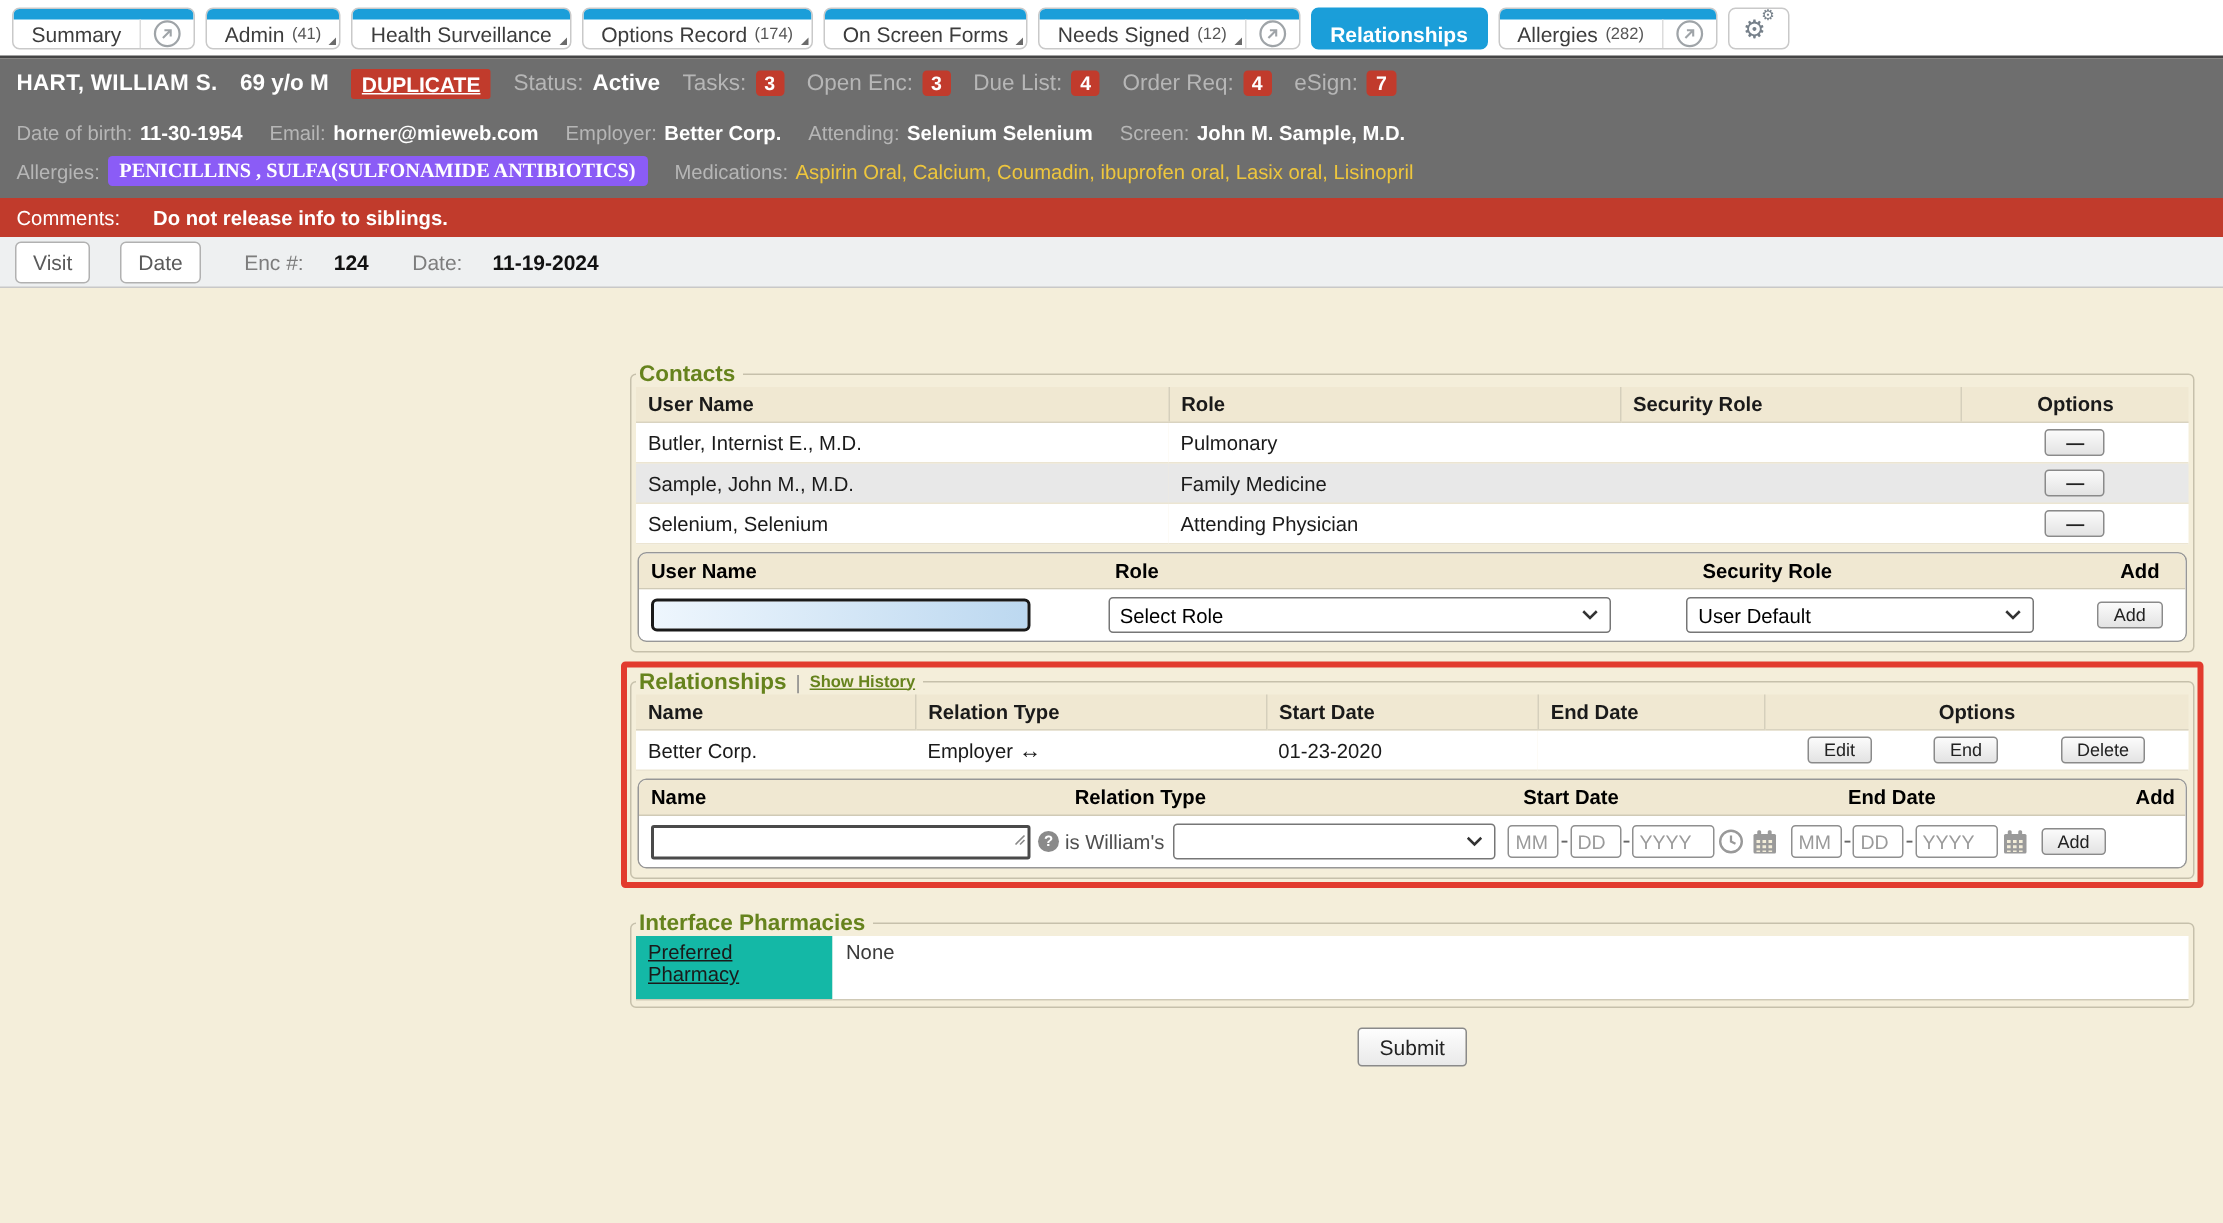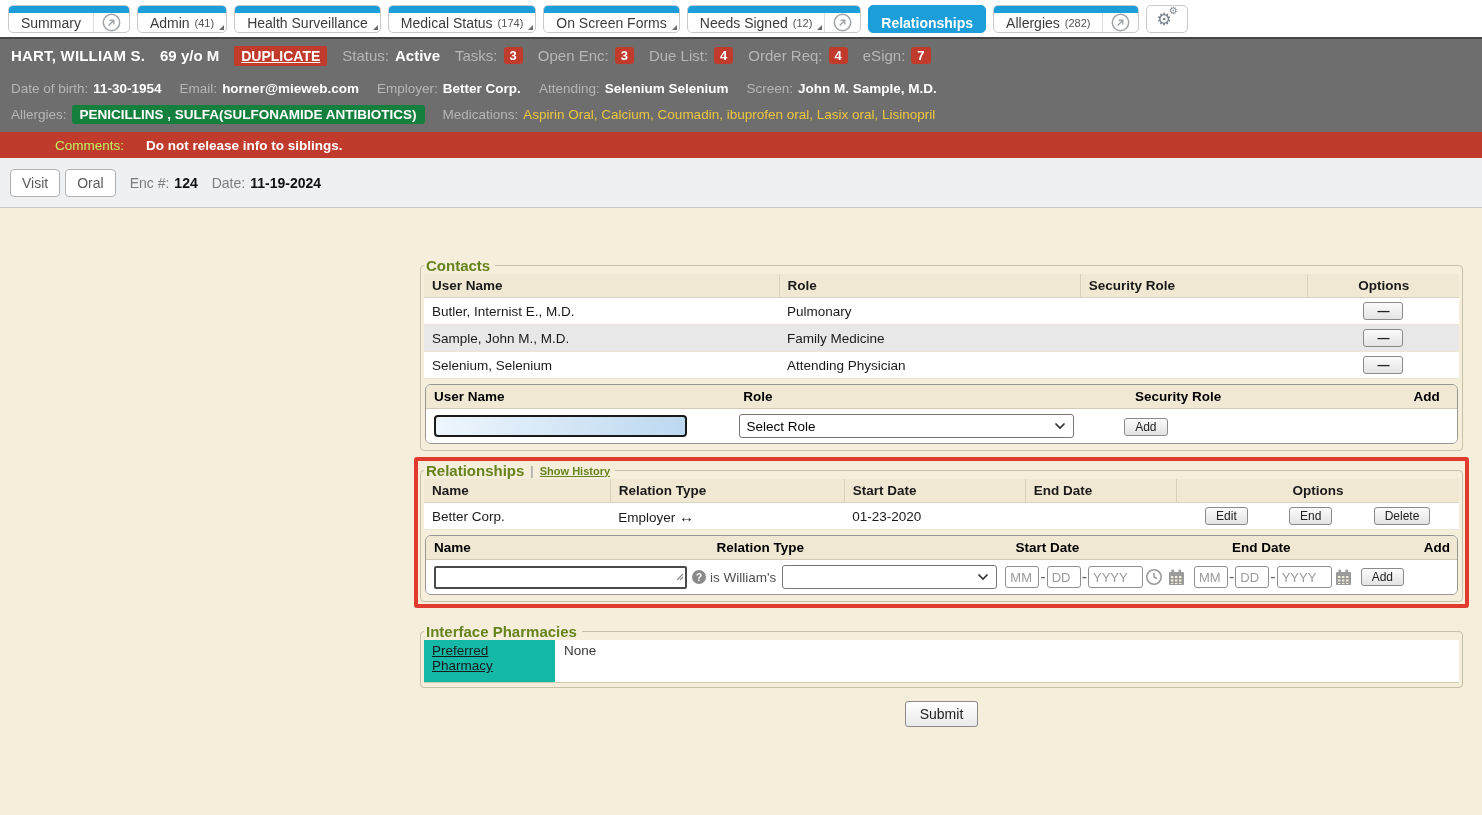--- a/index.html
+++ b/index.html
@@ -34,34 +34,34 @@
   .bar1 .page { font-weight:bold; }
   .dup { background:#c13b2c; color:#fff; font-weight:bold; text-decoration:underline;
     padding:2px 7px; border-radius:2px; font-size:14px; cursor:pointer; }
   .glabel { color:#b6b6b6; font-weight:normal; }
   .gval  { color:#fff; font-weight:bold; }
   .pair { display:flex; align-items:center; gap:6px; }
   .badge { background:#c13b2c; color:#fff; font-weight:bold; font-size:13px;
     padding:1px 6px; border-radius:3px; cursor:pointer; }
   .bar2 { background:#6e6e6e; color:#fff; padding:3px 11px 5px 11px; font-size:13.5px; }
   .bar2 .line { display:flex; align-items:center; gap:18px; min-height:26px; }
-  .allergybox { background:#15803d; color:#fff; font-weight:bold; padding:2px 8px;
-    border-radius:3px; font-size:13.5px; cursor:pointer; }
+  .allergybox { background:#8b5cf6; color:#fff; font-weight:bold; padding:2px 8px;
+    border-radius:3px; font-size:13.5px; cursor:pointer;font-family:Liberation Serif, serif; }
   .meds { color:#eec63d; cursor:pointer; }
   .bar2 .pair { gap:5px; }
 
   
   .comments { background:#c13b2c; height:26px; display:flex; align-items:center;
     padding:0 11px; gap:22px; font-size:13.5px; }
-  .comments .clabel { color:#bef264;margin-left:44px; }
+  .comments .clabel { color:#ffffff; }
   .comments .cval { color:#fff; font-weight:bold; }
 
   
-  .enc { background:#eef0f1; border-bottom:1px solid #c8c8c8; height:50px;
-    display:flex; align-items:center; padding:0 10px; gap:5px; font-size:14px; }
+  .enc { background:#eef0f1; border-bottom:1px solid #c8c8c8; height:34px;
+    display:flex; align-items:center; padding:0 10px; gap:20px; font-size:14px; }
   .btn-lg { background:#fff; border:1px solid #b1b1b1; border-radius:4px;
     color:#5a5a5a; font-size:14px; padding:5px 11px; cursor:pointer;
     font-family:"Liberation Sans", sans-serif; }
   .enc .elabel { color:#7d7d7d; margin-left:9px; }
   .enc .eval { color:#111; font-weight:bold; }
 
   
   .content { padding-top:49px; }
   .col { margin-left:420px; width:1043px; }
   fieldset { border:1px solid #c6c0ab; border-radius:4px; padding:0 3px 4px 3px;
@@ -169,21 +169,21 @@
     <div class="tab-row">
         <div class="tab-main">
       <span class="tab-label">Health Surveillance</span>
     </div>
       </div>
   </div>
   <div class="tab has-menu">
     <div class="cap"></div>
     <div class="tab-row">
         <div class="tab-main">
-      <span class="tab-label">Medical Status</span>
+      <span class="tab-label">Options Record</span>
       <span class="tab-count">(174)</span>
     </div>
       </div>
   </div>
   <div class="tab has-menu">
     <div class="cap"></div>
     <div class="tab-row">
         <div class="tab-main">
       <span class="tab-label">On Screen Forms</span>
     </div>
@@ -298,21 +298,21 @@
   </div>
 </div>
 
 <div class="comments">
   <span class="clabel">Comments:</span>
   <span class="cval">Do not release info to siblings.</span>
 </div>
 
 <div class="enc">
   <button class="btn-lg">Visit</button>
-  <button class="btn-lg">Oral</button>
+  <button class="btn-lg">Date</button>
   <span class="elabel">Enc #:</span>
   <span class="eval">124</span>
   <span class="elabel">Date:</span>
   <span class="eval">11-19-2024</span>
 </div>
 
 <div class="content">
 <div class="col">
 
   <fieldset>
@@ -358,20 +358,30 @@
         <div>User Name</div>
         <div>Role</div>
         <div>Security Role</div>
         <div>Add</div>
       </div>
       <div class="addrow">
         <div style="width:30%"><input class="focusinput" value="" style=""></div>
         <div style="width:38%">
           <div class="fake-select" style="width:335px">
             <span>Select Role</span>
+            <span class="chev">
+                  <svg width="12" height="8" viewBox="0 0 12 8">
+                    <polyline points="1.5,1.5 6,6 10.5,1.5" fill="none" stroke="#333" stroke-width="1.7"></polyline>
+                  </svg>
+                </span>
+          </div>
+        </div>
+        <div style="width:27%">
+          <div class="fake-select" style="width:232px">
+            <span>User Default</span>
             <span class="chev">
                   <svg width="12" height="8" viewBox="0 0 12 8">
                     <polyline points="1.5,1.5 6,6 10.5,1.5" fill="none" stroke="#333" stroke-width="1.7"></polyline>
                   </svg>
                 </span>
           </div>
         </div>
         <div style="width:5%"><button class="minibtn">Add</button></div>
       </div>
     </div>

